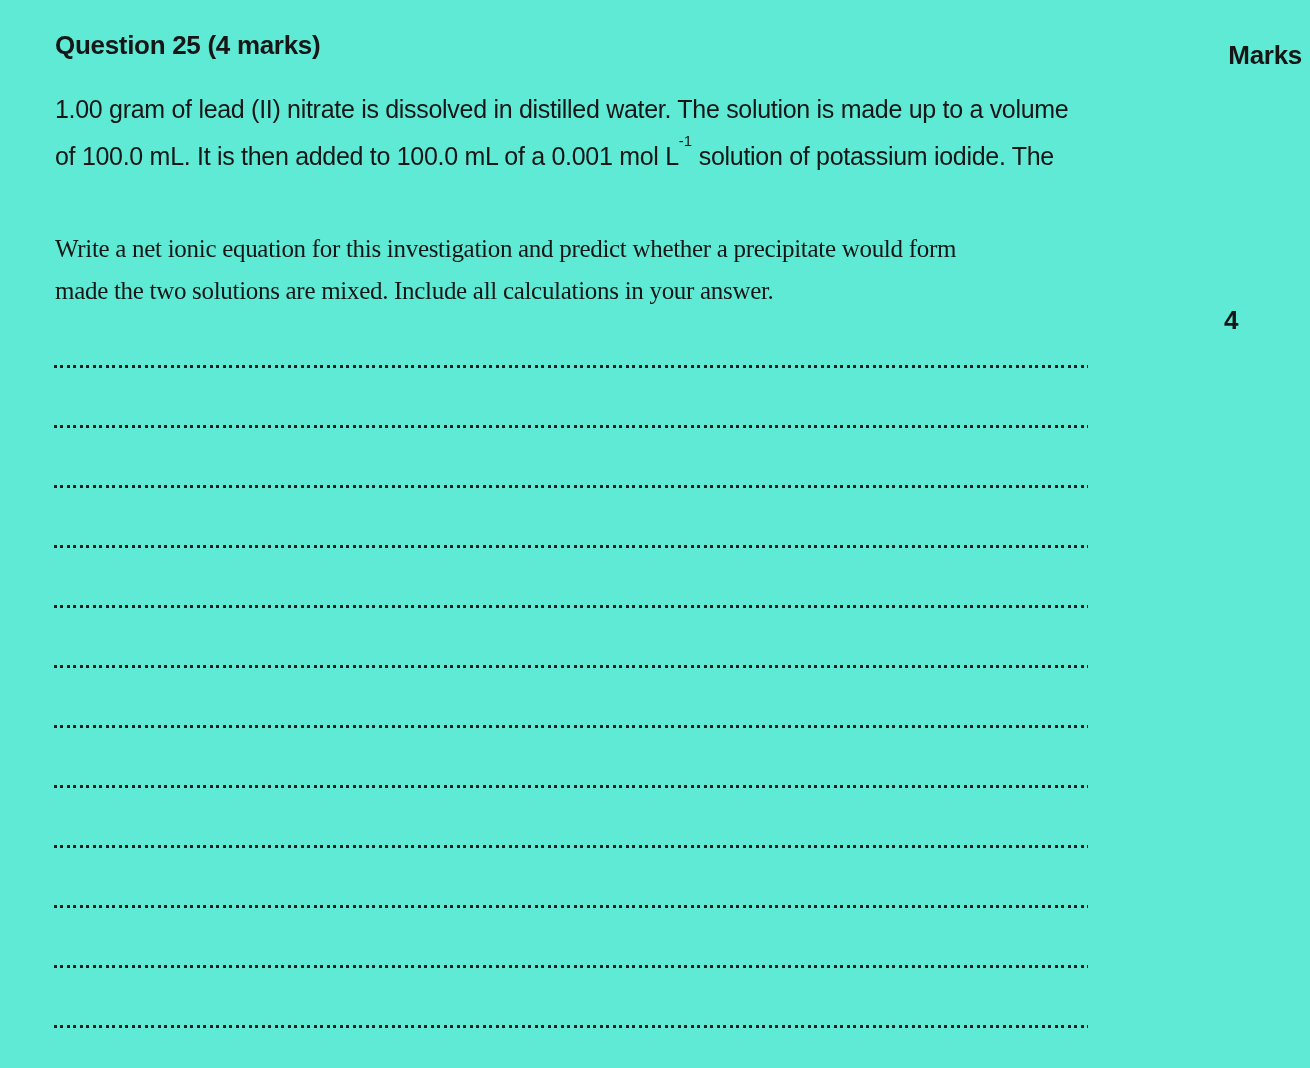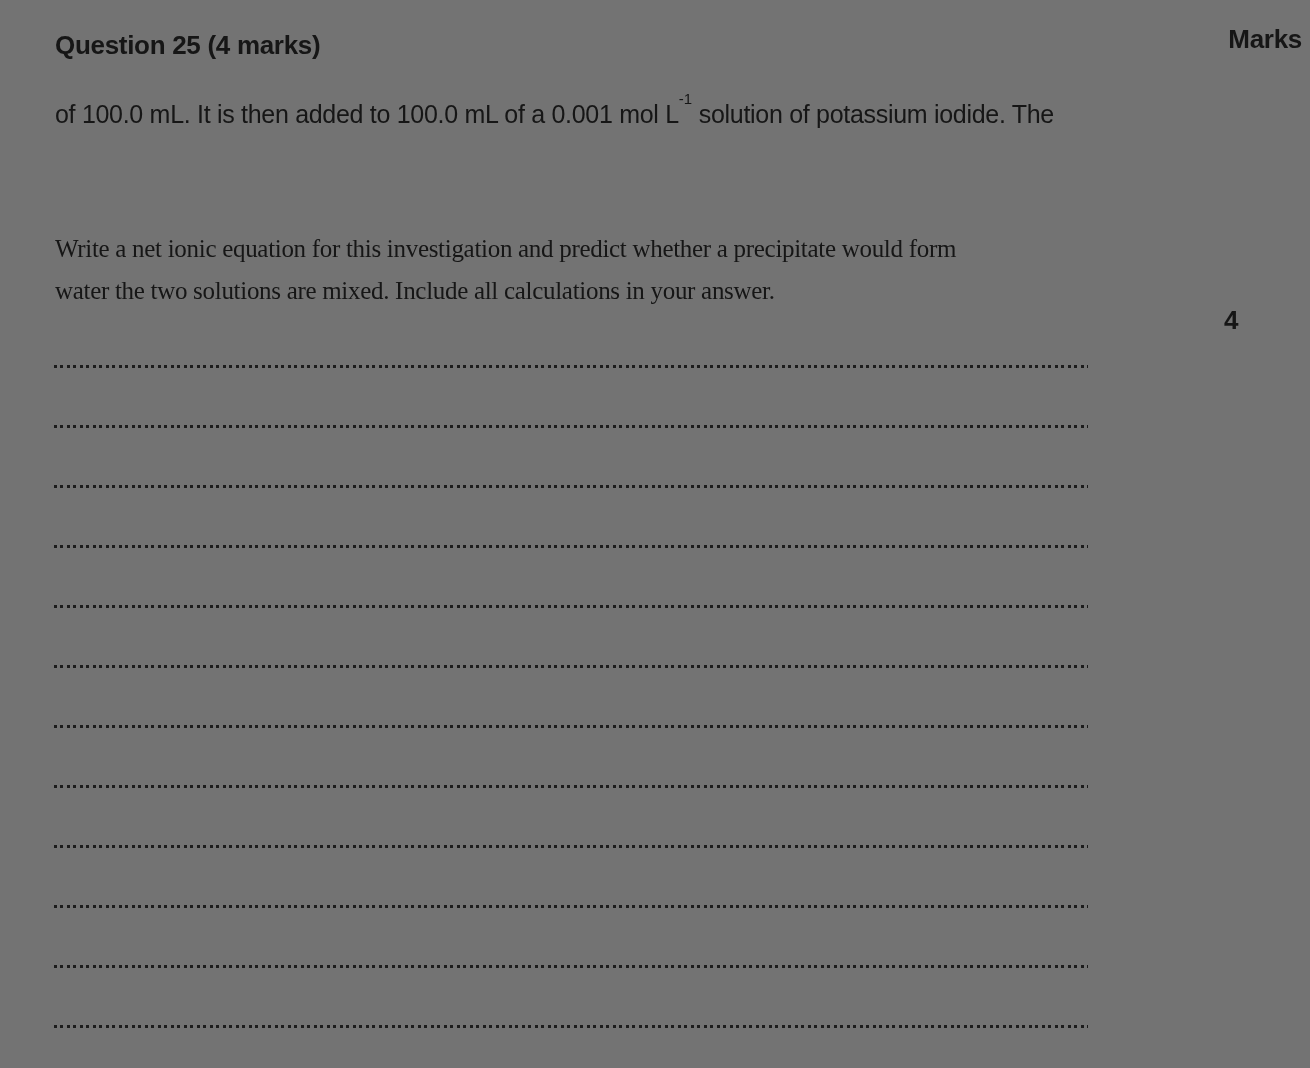--- a/index.html
+++ b/index.html
@@ -4,38 +4,38 @@
 <style>
   html, body {
     margin: 0;
     padding: 0;
     background: #ffffff;
   }
   .page {
     position: relative;
     width: 1310px;
     height: 1068px;
-    background: #737373;
+    background: #5eead4;
     font-family: "Liberation Sans", sans-serif;
     color: #161616;
     overflow: hidden;
   }
   .question-title {
     position: absolute;
     left: 55px;
     top: 30px;
     font-size: 26px;
     font-weight: 700;
     letter-spacing: -0.3px;
     white-space: nowrap;
   }
   .marks-label {
     position: absolute;
     right: 8px;
-    top: 24px;
+    top: 40px;
     font-size: 26px;
     font-weight: 700;
     letter-spacing: -0.3px;
     white-space: nowrap;
   }
   .para {
     position: absolute;
     left: 55px;
     font-size: 25px;
     line-height: 42px;
@@ -80,26 +80,27 @@
 </head>
 <body>
 
 <div class="page">
 
   <div class="question-title">Question 25 (4 marks)</div>
 
   <div class="marks-label">Marks</div>
 
   <div class="para para1">
+    <div class="tline">1.00 gram of lead (II) nitrate is dissolved in distilled water. The solution is made up to a volume</div>
     <div class="tline"><span>of 100.0 mL. It is then added to 100.0 mL of a 0.001 mol L</span><sup class="sup">-1</sup><span> solution of potassium iodide. The</span></div>
   </div>
 
   <div class="para para2">
     <div class="tline">Write a net ionic equation for this investigation and predict whether a precipitate would form</div>
-    <div class="tline">water the two solutions are mixed. Include all calculations in your answer.</div>
+    <div class="tline">made the two solutions are mixed. Include all calculations in your answer.</div>
   </div>
 
   <div class="marks-value">4</div>
 
   <div class="answer-area" id="answer-area">
       <div class="answer-line" style="top: 0px;"></div>
       <div class="answer-line" style="top: 60px;"></div>
       <div class="answer-line" style="top: 120px;"></div>
       <div class="answer-line" style="top: 180px;"></div>
       <div class="answer-line" style="top: 240px;"></div>

